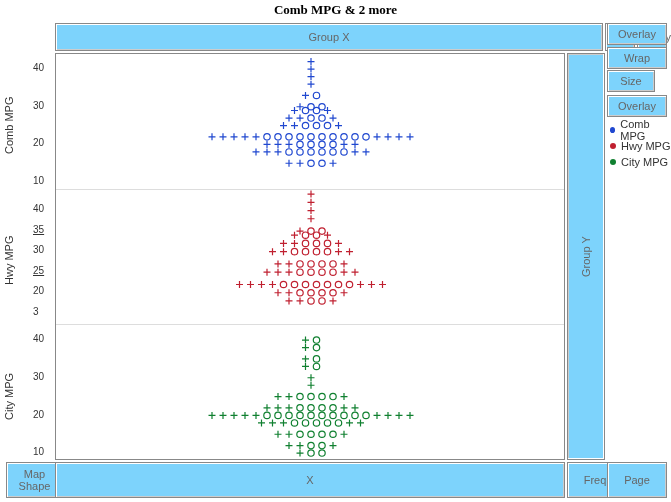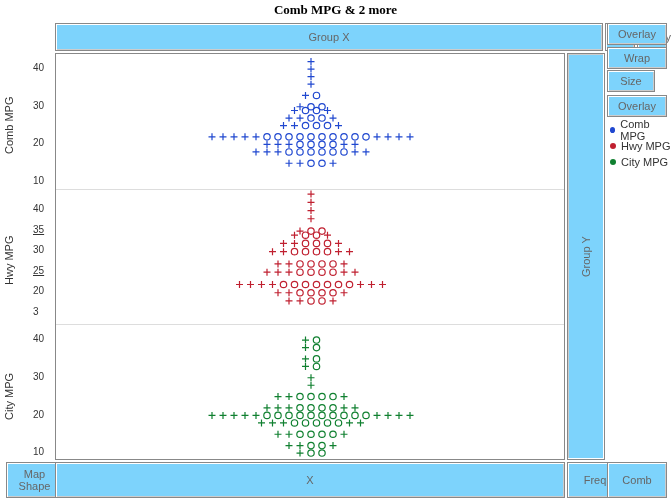--- a/index.html
+++ b/index.html
@@ -351,21 +351,21 @@
 <div class="drop" data-name="map-shape-zone" style="left:6px; top:462px; width:57px; height:36px; text-align:center; line-height:1.1;">
     <span data-name="map-shape-label">Map Shape</span>
   </div>
 <div class="drop" data-name="x-zone" style="left:55px; top:462px; width:510px; height:36px;">
     <span data-name="x-label">X</span>
   </div>
 <div class="drop" data-name="freq-zone" style="left:567px; top:462px; width:56px; height:36px;">
     <span data-name="freq-label">Freq</span>
   </div>
 <div class="drop" data-name="page-zone" style="left:607px; top:462px; width:60px; height:36px;">
-    <span data-name="page-label">Comb</span>
+    <span data-name="page-label">Page</span>
   </div>
 
 <div class="ytick" data-name="y-tick" style="left: 33px; top: 175.067px;">10</div>
 <div class="ytick" data-name="y-tick" style="left: 33px; top: 137.4px;">20</div>
 <div class="ytick" data-name="y-tick" style="left: 33px; top: 99.7333px;">30</div>
 <div class="ytick" data-name="y-tick" style="left: 33px; top: 62.0667px;">40</div>
 <div class="ytick" data-name="y-tick" style="left: 33px; top: 305.873px;">3</div>
 <div class="ytick" data-name="y-tick" style="left: 33px; top: 285.327px;">20</div>
 <div class="ytick" data-name="y-tick" style="left: 33px; top: 264.782px; text-decoration: underline;">25</div>
 <div class="ytick" data-name="y-tick" style="left: 33px; top: 244.236px;">30</div>

